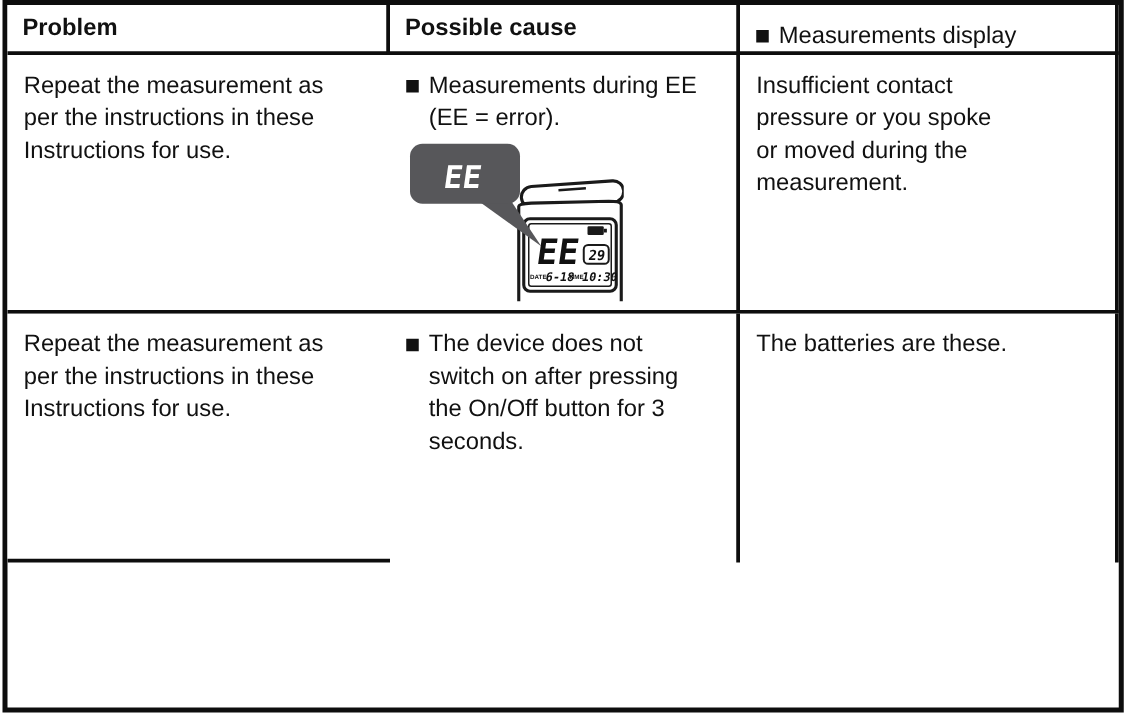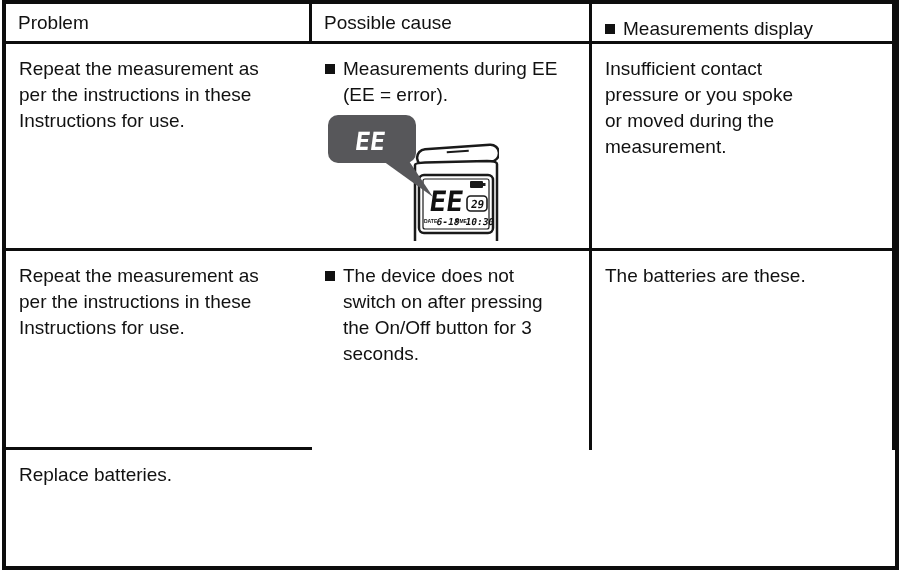--- a/index.html
+++ b/index.html
@@ -5,21 +5,21 @@
   html,body{margin:0;padding:0;background:#ffffff;}
   .page{position:relative;width:901px;height:576px;background:#fff;overflow:hidden;
         font-family:"Liberation Sans","DejaVu Sans",sans-serif;color:#111;}
   .tbl{position:absolute;left:2px;top:0px;width:889px;height:562px;
        border:4px solid #0d0d0d;display:grid;
        grid-template-columns:306px 280px 1fr;
        grid-template-rows:40px 207px 199px 1fr;}
   .cell{overflow:hidden;background:#fff;box-sizing:border-box;}
   .b-r{border-right:3px solid #0d0d0d;}
   .b-b{border-bottom:3px solid #0d0d0d;}
-  .hcell{display:flex;align-items:center;padding:0 12px;font-size:19px;font-weight:normal;}
+  .hcell{display:flex;align-items:center;padding:0 12px;font-size:19px;font-weight:bold;}
   .body-text{font-size:19px;line-height:26px;white-space:pre-line;}
   .pad{padding:12px 12px 0 13px;}
   .prob{padding:12px 10px 16px 13px;}
   .bullet-row{display:flex;align-items:flex-start;}
   .sq{flex:0 0 auto;width:10px;height:10px;background:#111;margin:8px 8px 0 0;}
   .illus{display:block;margin:3px 0 0 2px;}
   .lcd-mono{font-family:"DejaVu Sans Mono",monospace;font-weight:bold;}
   .lcd-sans{font-family:"Liberation Sans",sans-serif;font-weight:bold;}
 </style>
 </head>
@@ -131,18 +131,15 @@
         <span class="sq"></span>
         <div class="body-text">The device does not
 switch on after pressing
 the On/Off button for 3
 seconds.</div>
       </div>
     </div>
     <div class="cell b-r pad">
       <div class="body-text">The batteries are these.</div>
     </div>
-    <div class="cell pad">
-      <div class="body-text">Replace batteries.</div>
-    </div>
 
   </div>
 </div>
 
 </body></html>

